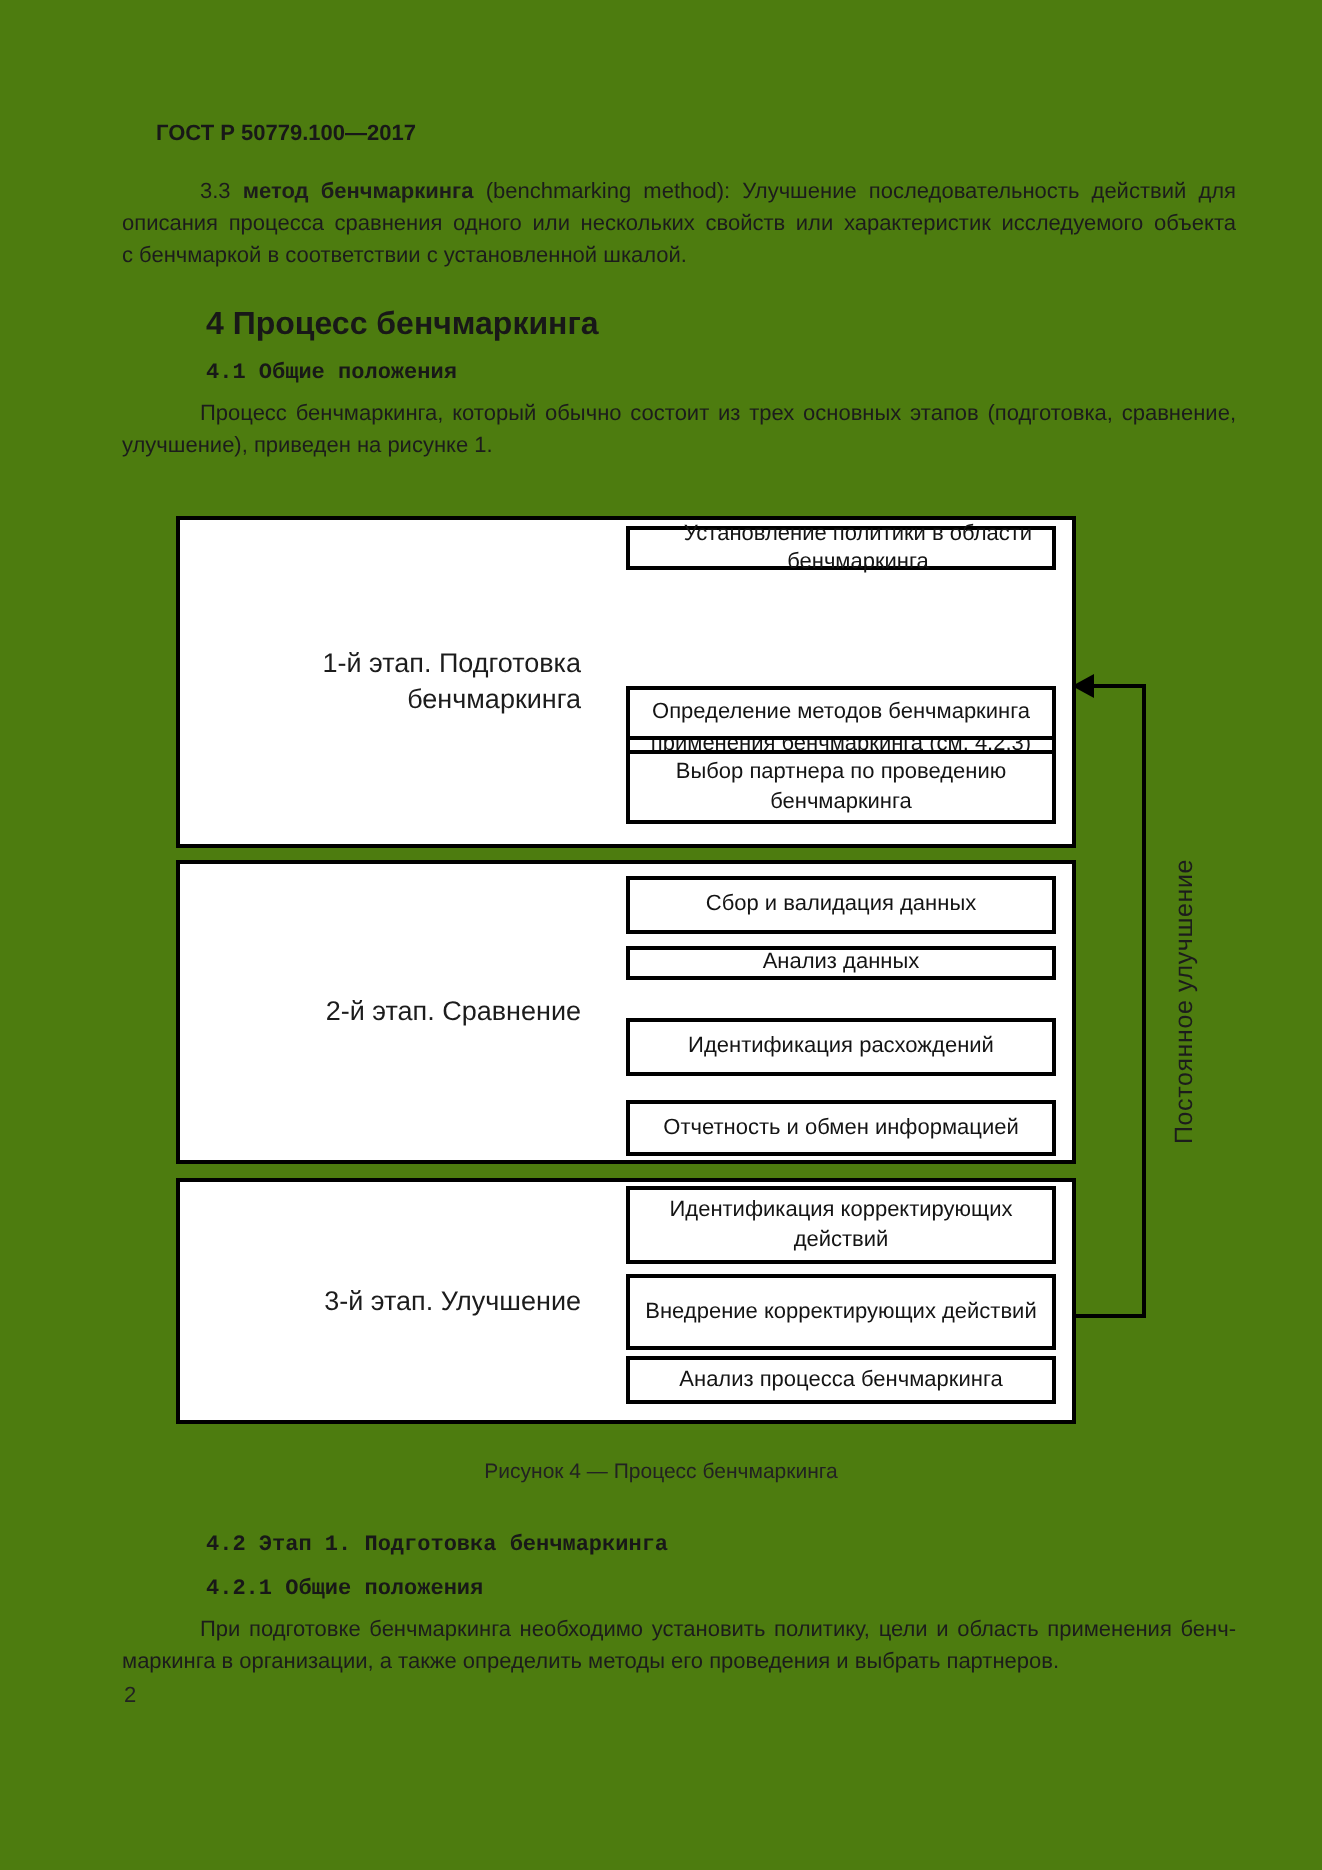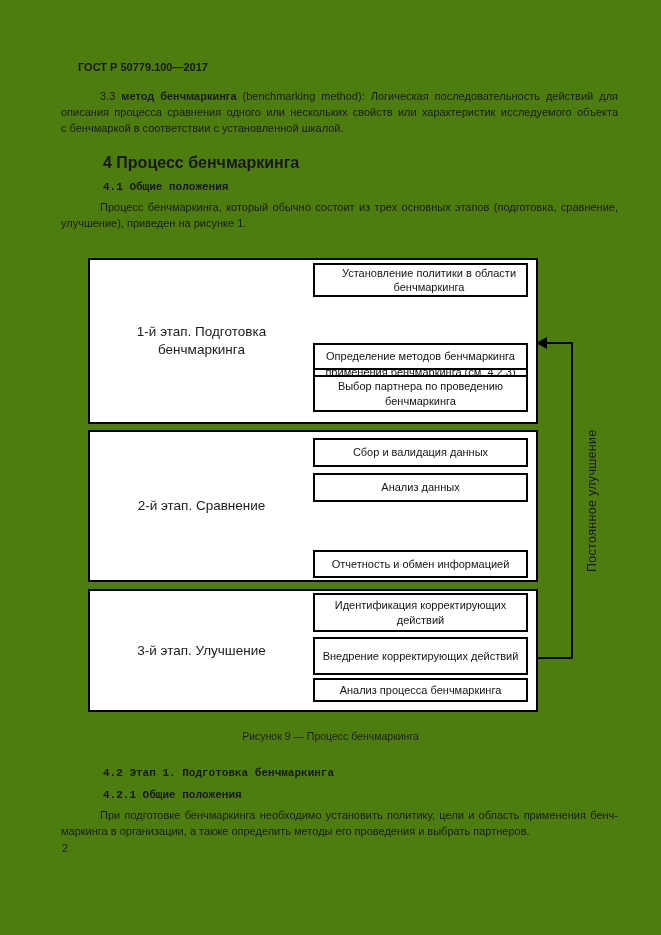--- a/index.html
+++ b/index.html
@@ -22,32 +22,32 @@
   .h-sub { position:absolute; left:103px; font-size:11px; font-weight:bold; color:#181818;font-family:Liberation Mono, monospace; }
 
   
   .figure { position:absolute; left:88px; top:258px; width:486px; height:456px; }
   .stage { position:absolute; left:0; width:450px; border:2px solid #000; box-sizing:border-box; background:#fff; }
   .stage1 { top:0;   height:166px; }
   .stage2 { top:172px; height:152px; }
   .stage3 { top:331px; height:123px; }
   .stage-label { position:absolute; left:0; top:0; bottom:0; width:223px;
                  display:flex; align-items:center; justify-content:center; }
-  .stage-label span { display:block; width:178px; text-align:center; font-size:13.5px; line-height:18px; color:#1c1c1c; }
+  .stage-label span { display:block; width:178px; text-align:right; font-size:13.5px; line-height:18px; color:#1c1c1c; }
   .ibox { position:absolute; left:223px; width:215px; border:2px solid #000; box-sizing:border-box;
           display:flex; align-items:center; justify-content:center; text-align:center;
           font-size:11px; line-height:14.5px; color:#141414; padding:1px 7px; background:#fff; }
   
-  .s1b1 { top:3px;   height:34px;padding-left:24px; }
+  .s1b1 { top:3px;   height:22px;padding-left:24px; }
   .s1b2 { top:43px;  height:35px;margin-top:44px; }
   .s1b3 { top:83px;  height:27px; }
   .s1b4 { top:115px; height:37px; }
   
   .s2b1 { top:6px;   height:29px;text-align:right; }
-  .s2b2 { top:41px;  height:29px; }
+  .s2b2 { top:41px;  height:17px; }
   .s2b3 { top:77px;  height:29px; }
   .s2b4 { top:118px; height:28px; }
   
   .s3b1 { top:2px;  height:39px; }
   .s3b2 { top:46px; height:38px; }
   .s3b3 { top:87px; height:24px; }
 
   .v-line  { position:absolute; left:483px; top:84px;  width:2px;  height:317px; background:#000; }
   .a-line  { position:absolute; left:458px; top:84px;  width:27px; height:2px;   background:#000; }
   .a-head  { position:absolute; left:448px; top:79px;  width:0; height:0;
@@ -62,21 +62,21 @@
   .pagenum { position:absolute; left:62px; top:842px; font-size:11px; color:#222; }
 </style>
 </head>
 <body>
 
 <div class="page">
 
   <div class="doc-header">ГОСТ Р 50779.100—2017</div>
 
   <div class="para" style="top:88px;">
-    <div class="line indent jl"><span>3.3</span><span class="b"> метод бенчмаркинга</span><span> (benchmarking method): Логическая последовательность действий для</span></div>
+    <div class="line indent jl"><span>3.3</span><span class="b"> метод бенчмаркинга</span><span> (benchmarking method): Улучшение последовательность действий для</span></div>
     <div class="line jl">описания процесса сравнения одного или нескольких свойств или характеристик исследуемого объекта</div>
     <div class="line">с бенчмаркой в соответствии с установленной шкалой.</div>
   </div>
 
   <div class="h-section" style="top:154px;">4 Процесс бенчмаркинга</div>
   <div class="h-sub" style="top:181px;">4.1 Общие положения</div>
 
   <div class="para" style="top:199px;">
     <div class="line indent jl">Процесс бенчмаркинга, который обычно состоит из трех основных этапов (подготовка, сравнение,</div>
     <div class="line">улучшение), приведен на рисунке 1.</div>
@@ -93,41 +93,42 @@
       <div class="ibox s1b3">Определение методов бенчмаркинга</div>
       <div class="ibox s1b4">Выбор партнера по проведению бенчмаркинга</div>
     </div>
 
     <div class="stage stage2">
       <div class="stage-label">
           <span>2-й этап. Сравнение</span>
         </div>
       <div class="ibox s2b1">Сбор и валидация данных</div>
       <div class="ibox s2b2">Анализ данных</div>
+      <div class="ibox s2b3">Идентификация расхождений</div>
       <div class="ibox s2b4">Отчетность и обмен информацией</div>
     </div>
 
     <div class="stage stage3">
       <div class="stage-label">
           <span>3-й этап. Улучшение</span>
         </div>
       <div class="ibox s3b1">Идентификация корректирующих действий</div>
       <div class="ibox s3b2">Внедрение корректирующих действий</div>
       <div class="ibox s3b3">Анализ процесса бенчмаркинга</div>
     </div>
 
     <div class="v-line"></div>
     <div class="a-line"></div>
     <div class="a-head"></div>
     <div class="b-line"></div>
     <div class="side-label">Постоянное улучшение</div>
 
   </div>
 
-  <div class="caption">Рисунок 9 — Процесс бенчмаркинга</div>
+  <div class="caption">Рисунок 4 — Процесс бенчмаркинга</div>
 
   <div class="h-sub" style="top:767px;">4.2 Этап 1. Подготовка бенчмаркинга</div>
   <div class="h-sub" style="top:789px;">4.2.1 Общие положения</div>
 
   <div class="para" style="top:807px;">
     <div class="line indent jl">При подготовке бенчмаркинга необходимо установить политику, цели и область применения бенч-</div>
     <div class="line">маркинга в организации, а также определить методы его проведения и выбрать партнеров.</div>
   </div>
 
   <div class="pagenum">2</div>

